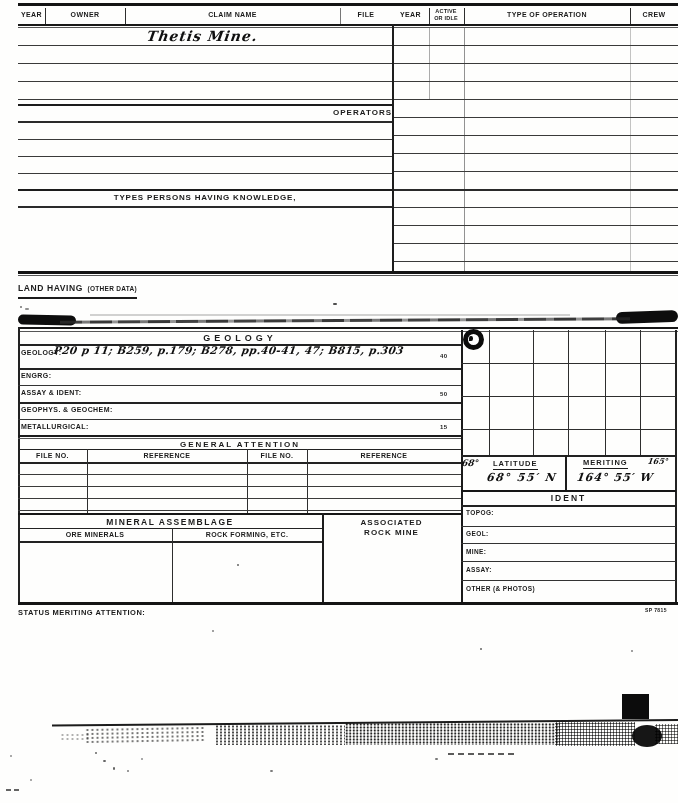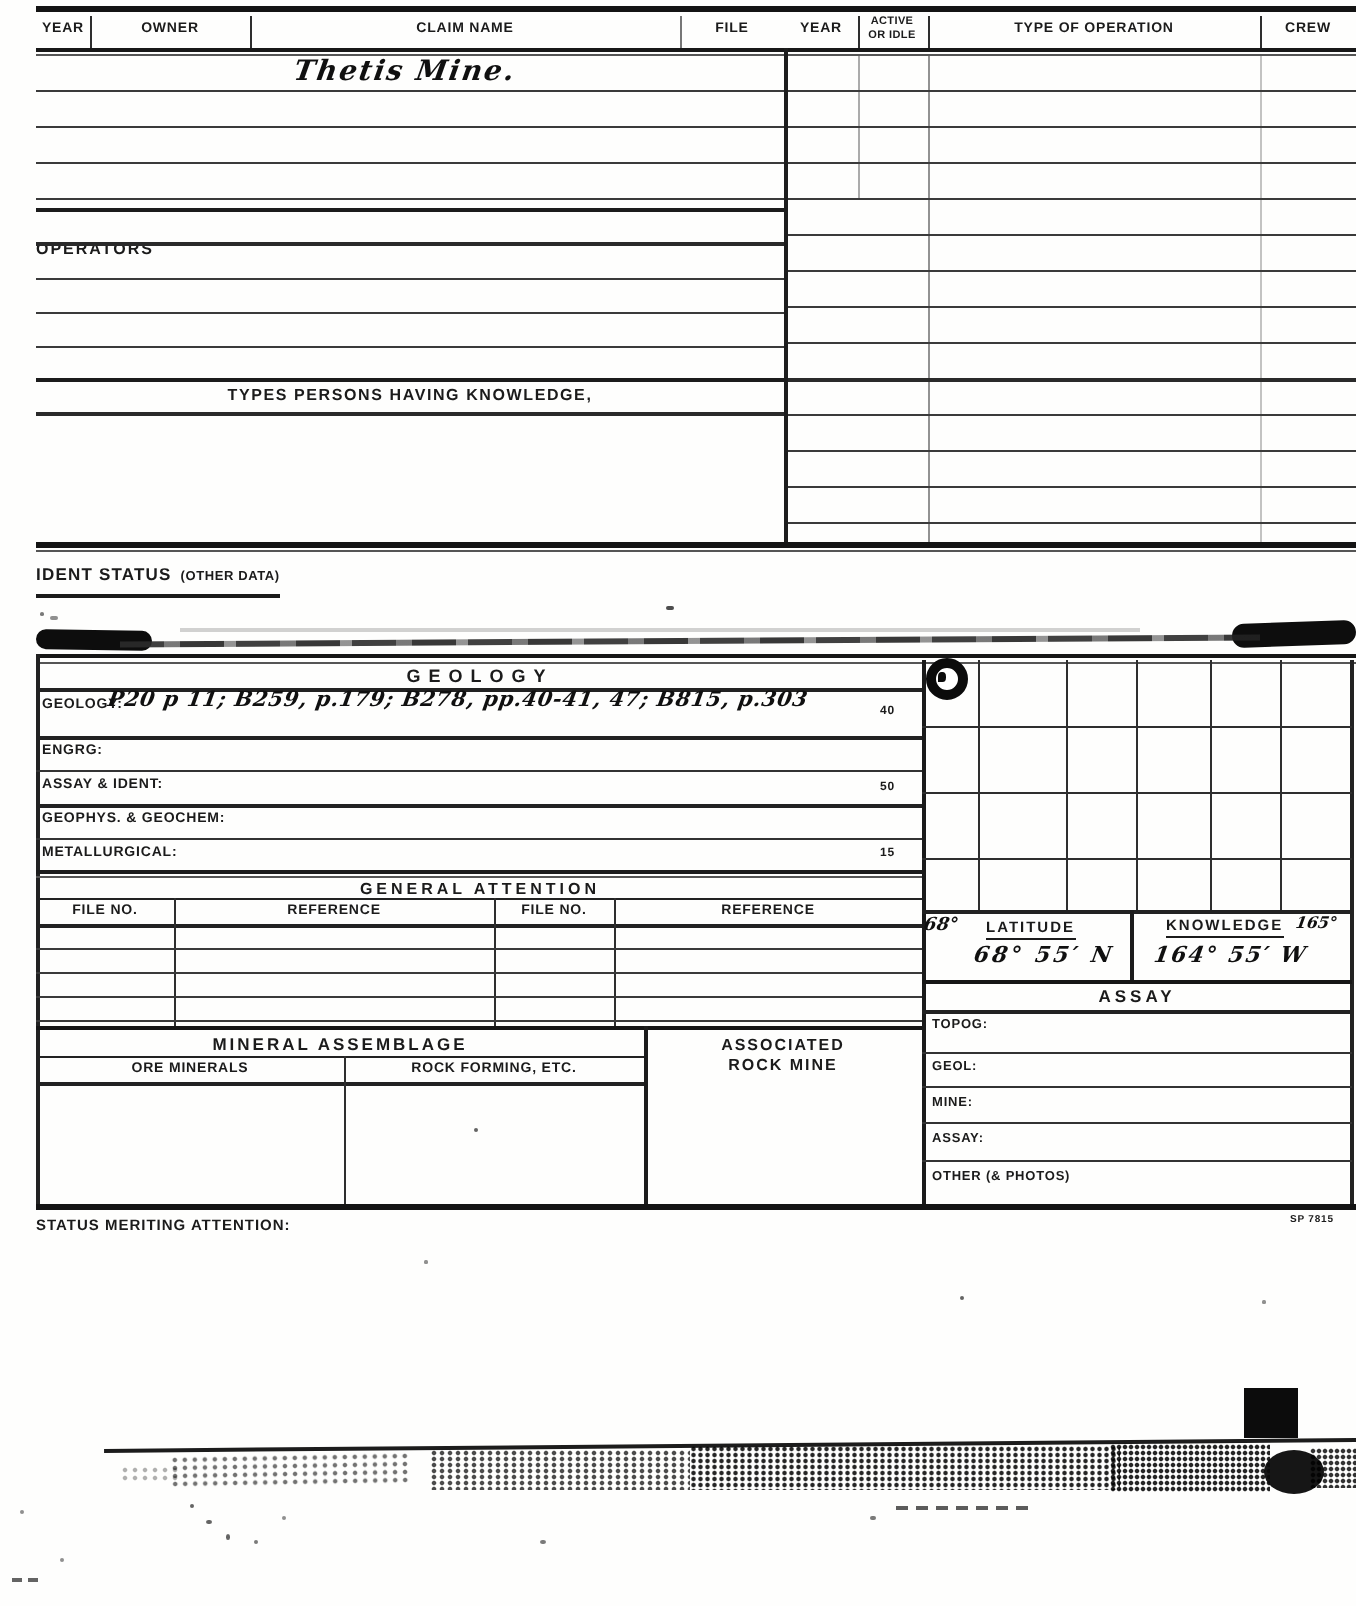--- a/index.html
+++ b/index.html
@@ -43,21 +43,21 @@
     <div class="hl" style="left:18px;top:24px;width:660px;height:2px;background:#181818;"></div>
     <div class="hl" style="left:18px;top:27px;width:660px;background:#555;"></div>
 
     <span class="hand" style="left:147px;top:28px;font-size:14px;letter-spacing:1px;">Thetis Mine.</span>
 
     <div class="hl" style="left:18px;top:45px;width:374px;background:#3a3a3a;"></div>
     <div class="hl" style="left:18px;top:63px;width:374px;background:#3a3a3a;"></div>
     <div class="hl" style="left:18px;top:81px;width:374px;background:#3a3a3a;"></div>
     <div class="hl" style="left:18px;top:99px;width:374px;background:#3a3a3a;"></div>
     <div class="hl" style="left:18px;top:104px;width:374px;height:2px;background:#1c1c1c;"></div>
-    <span class="lbl ctr" style="left:18px;top:120px;width:374px;font-size:8px;text-align:left;letter-spacing:1px;">OPERATORS</span>
+    <span class="lbl ctr" style="left:18px;top:108px;width:374px;font-size:8px;text-align:right;letter-spacing:1px;">OPERATORS</span>
     <div class="hl" style="left:18px;top:121px;width:374px;height:1.5px;background:#2a2a2a;"></div>
     <div class="hl" style="left:18px;top:139px;width:374px;background:#3a3a3a;"></div>
     <div class="hl" style="left:18px;top:156px;width:374px;background:#3a3a3a;"></div>
     <div class="hl" style="left:18px;top:173px;width:374px;background:#3a3a3a;"></div>
     <div class="hl" style="left:18px;top:189px;width:374px;height:2px;background:#1c1c1c;"></div>
     <span class="lbl ctr" style="left:18px;top:193px;width:374px;font-size:8px;text-align:center;letter-spacing:.8px;">TYPES PERSONS HAVING KNOWLEDGE,</span>
     <div class="hl" style="left:18px;top:206px;width:374px;height:1.5px;background:#2a2a2a;"></div>
 
     <div class="vl" style="left:392px;top:24px;height:248px;width:1.5px;background:#1d1d1d;"></div>
     <div class="vl" style="left:429px;top:28px;height:72px;background:#888;opacity:.7;"></div>
@@ -75,21 +75,21 @@
     <div class="hl" style="left:394px;top:207px;width:284px;background:#3a3a3a;"></div>
     <div class="hl" style="left:394px;top:225px;width:284px;background:#3a3a3a;"></div>
     <div class="hl" style="left:394px;top:243px;width:284px;background:#3a3a3a;"></div>
     <div class="hl" style="left:394px;top:261px;width:284px;background:#3a3a3a;"></div>
 
     <div class="hl" style="left:18px;top:271px;width:660px;height:2.5px;background:#141414;"></div>
     <div class="hl" style="left:18px;top:275px;width:660px;background:#555;"></div>
   </div>
 
   <div style="position:absolute;left:18px;top:277px;border-bottom:2px solid #1b1b1b;padding-bottom:2px;">
-    <span class="lbl" style="position:static;font-size:8.5px;letter-spacing:.6px;">IDENT STATUS</span>
+    <span class="lbl" style="position:static;font-size:8.5px;letter-spacing:.6px;">LAND HAVING</span>
     <span class="lbl" style="position:static;font-size:6.5px;letter-spacing:.3px;">(OTHER DATA)</span>
   </div>
 
   <div>
     <div class="dot" style="left:20px;top:306px;width:2px;height:1.5px;opacity:.6;"></div>
     <div class="dot" style="left:25px;top:308px;width:4px;height:1.5px;border-radius:1px;opacity:.5;"></div>
     <div class="dot" style="left:333px;top:303px;width:4px;height:2px;border-radius:1px;opacity:.8;"></div>
     <div class="blob" style="left:18px;top:315px;width:58px;height:10px;transform:rotate(1deg);"></div>
     <div class="blob" style="left:616px;top:311px;width:62px;height:12px;transform:rotate(-2deg);"></div>
     <div style="position:absolute;left:60px;top:319px;width:570px;height:3px;opacity:.9;transform:rotate(-0.35deg);
@@ -173,28 +173,28 @@
       <div style="position:absolute;left:463px;top:329px;width:11px;height:11px;border:5.5px solid #0b0b0b;border-radius:50%;background:#fff;">
         <div style="position:absolute;left:1px;top:2px;width:3.5px;height:4.5px;background:#0b0b0b;border-radius:50% 50% 50% 0;"></div>
       </div>
     </div>
 
     <div>
       <div class="vl" style="left:565px;top:455px;height:35px;width:1.5px;background:#1c1c1c;"></div>
       <span class="hand" style="left:462px;top:458px;font-size:9px;">68°</span>
       <span class="lbl" style="left:493px;top:459px;font-size:7.5px;border-bottom:1.5px solid #1b1b1b;padding-bottom:1px;letter-spacing:1px;">LATITUDE</span>
       <span class="hand" style="left:487px;top:471px;font-size:11px;letter-spacing:1.5px;">68° 55′ N</span>
-      <span class="lbl" style="left:583px;top:458px;font-size:7.5px;border-bottom:1.5px solid #1b1b1b;padding-bottom:1px;letter-spacing:1px;">KNOWLEDGE</span>
+      <span class="lbl" style="left:583px;top:458px;font-size:7.5px;border-bottom:1.5px solid #1b1b1b;padding-bottom:1px;letter-spacing:1px;">MERITING</span>
       <span class="hand" style="left:648px;top:456px;font-size:8px;">165°</span>
       <span class="hand" style="left:577px;top:471px;font-size:11px;letter-spacing:1px;">164° 55′ W</span>
       <div class="hl" style="left:461px;top:490px;width:215px;height:2px;background:#161616;"></div>
     </div>
 
     <div>
-      <span class="lbl ctr" style="left:461px;top:493px;width:215px;font-size:8.5px;text-align:center;letter-spacing:2px;">ASSAY</span>
+      <span class="lbl ctr" style="left:461px;top:493px;width:215px;font-size:8.5px;text-align:center;letter-spacing:2px;">IDENT</span>
       <div class="hl" style="left:461px;top:505px;width:215px;height:1.5px;background:#222;"></div>
       <span class="lbl" style="left:466px;top:509px;font-size:6.5px;">TOPOG:</span>
       <div class="hl" style="left:461px;top:526px;width:215px;background:#333;"></div>
       <span class="lbl" style="left:466px;top:530px;font-size:6.5px;">GEOL:</span>
       <div class="hl" style="left:461px;top:543px;width:215px;background:#333;"></div>
       <span class="lbl" style="left:466px;top:548px;font-size:6.5px;">MINE:</span>
       <div class="hl" style="left:461px;top:561px;width:215px;background:#333;"></div>
       <span class="lbl" style="left:466px;top:566px;font-size:6.5px;">ASSAY:</span>
       <div class="hl" style="left:461px;top:580px;width:215px;background:#333;"></div>
       <span class="lbl" style="left:466px;top:585px;font-size:6.5px;">OTHER (&amp; PHOTOS)</span>

